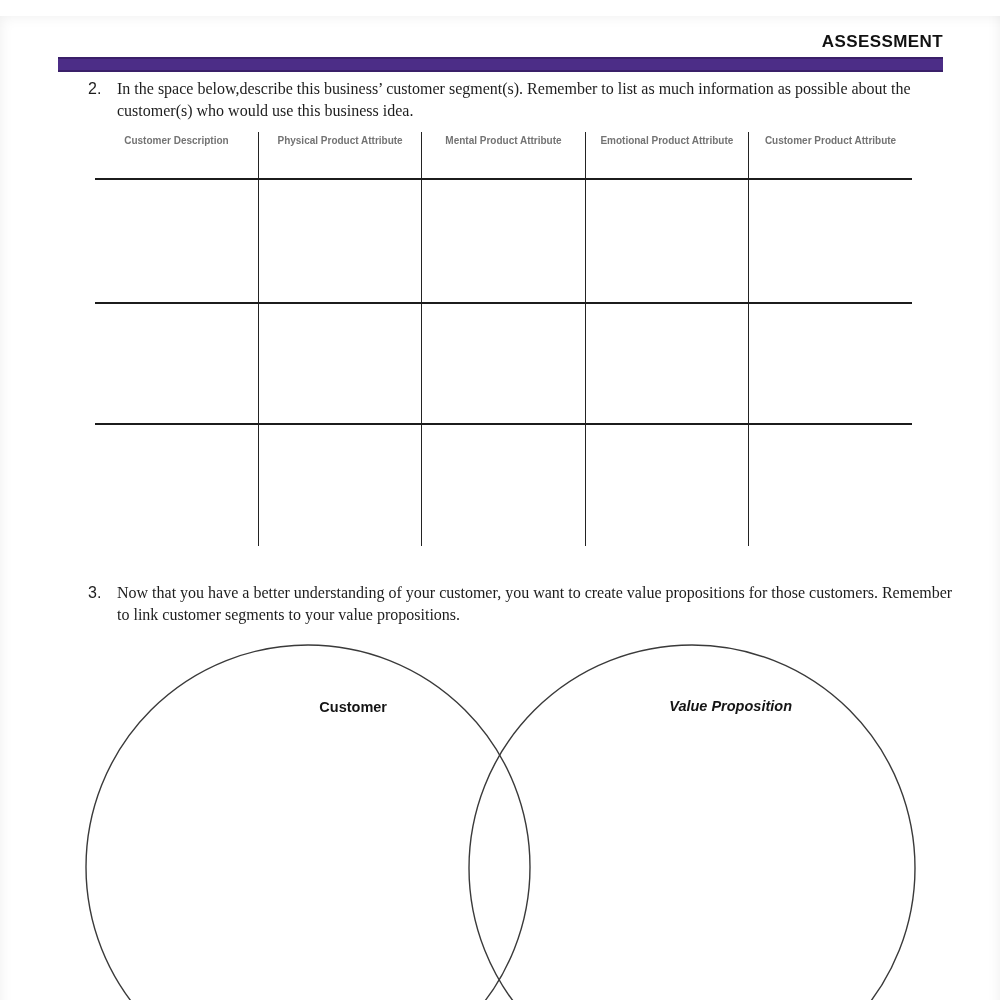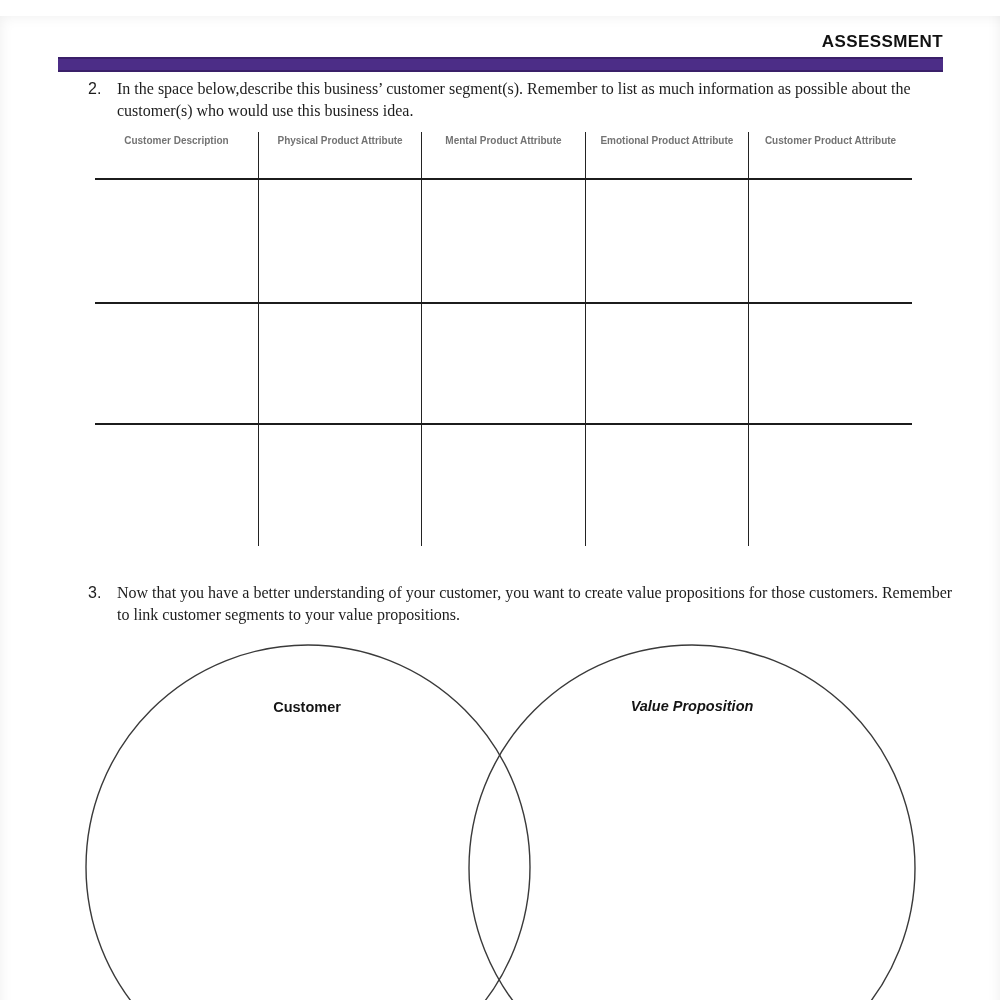--- a/index.html
+++ b/index.html
@@ -107,21 +107,21 @@
   #venn-svg circle {
     fill: none;
     stroke: #3a3a3a;
     stroke-width: 1.4;
   }
   .venn-label {
     position: absolute;
     font-size: 14.5px;
     font-weight: bold;
     color: #151515;
-    text-align: center;
+    text-align: right;
     white-space: nowrap;
   }
   #venn-label-left  { left: 227px; top: 683px; width: 160px; }
   #venn-label-right { left: 592px; top: 682px; width: 200px; font-style: italic; }
 </style>
 </head>
 <body>
 
 <div id="page">
 

